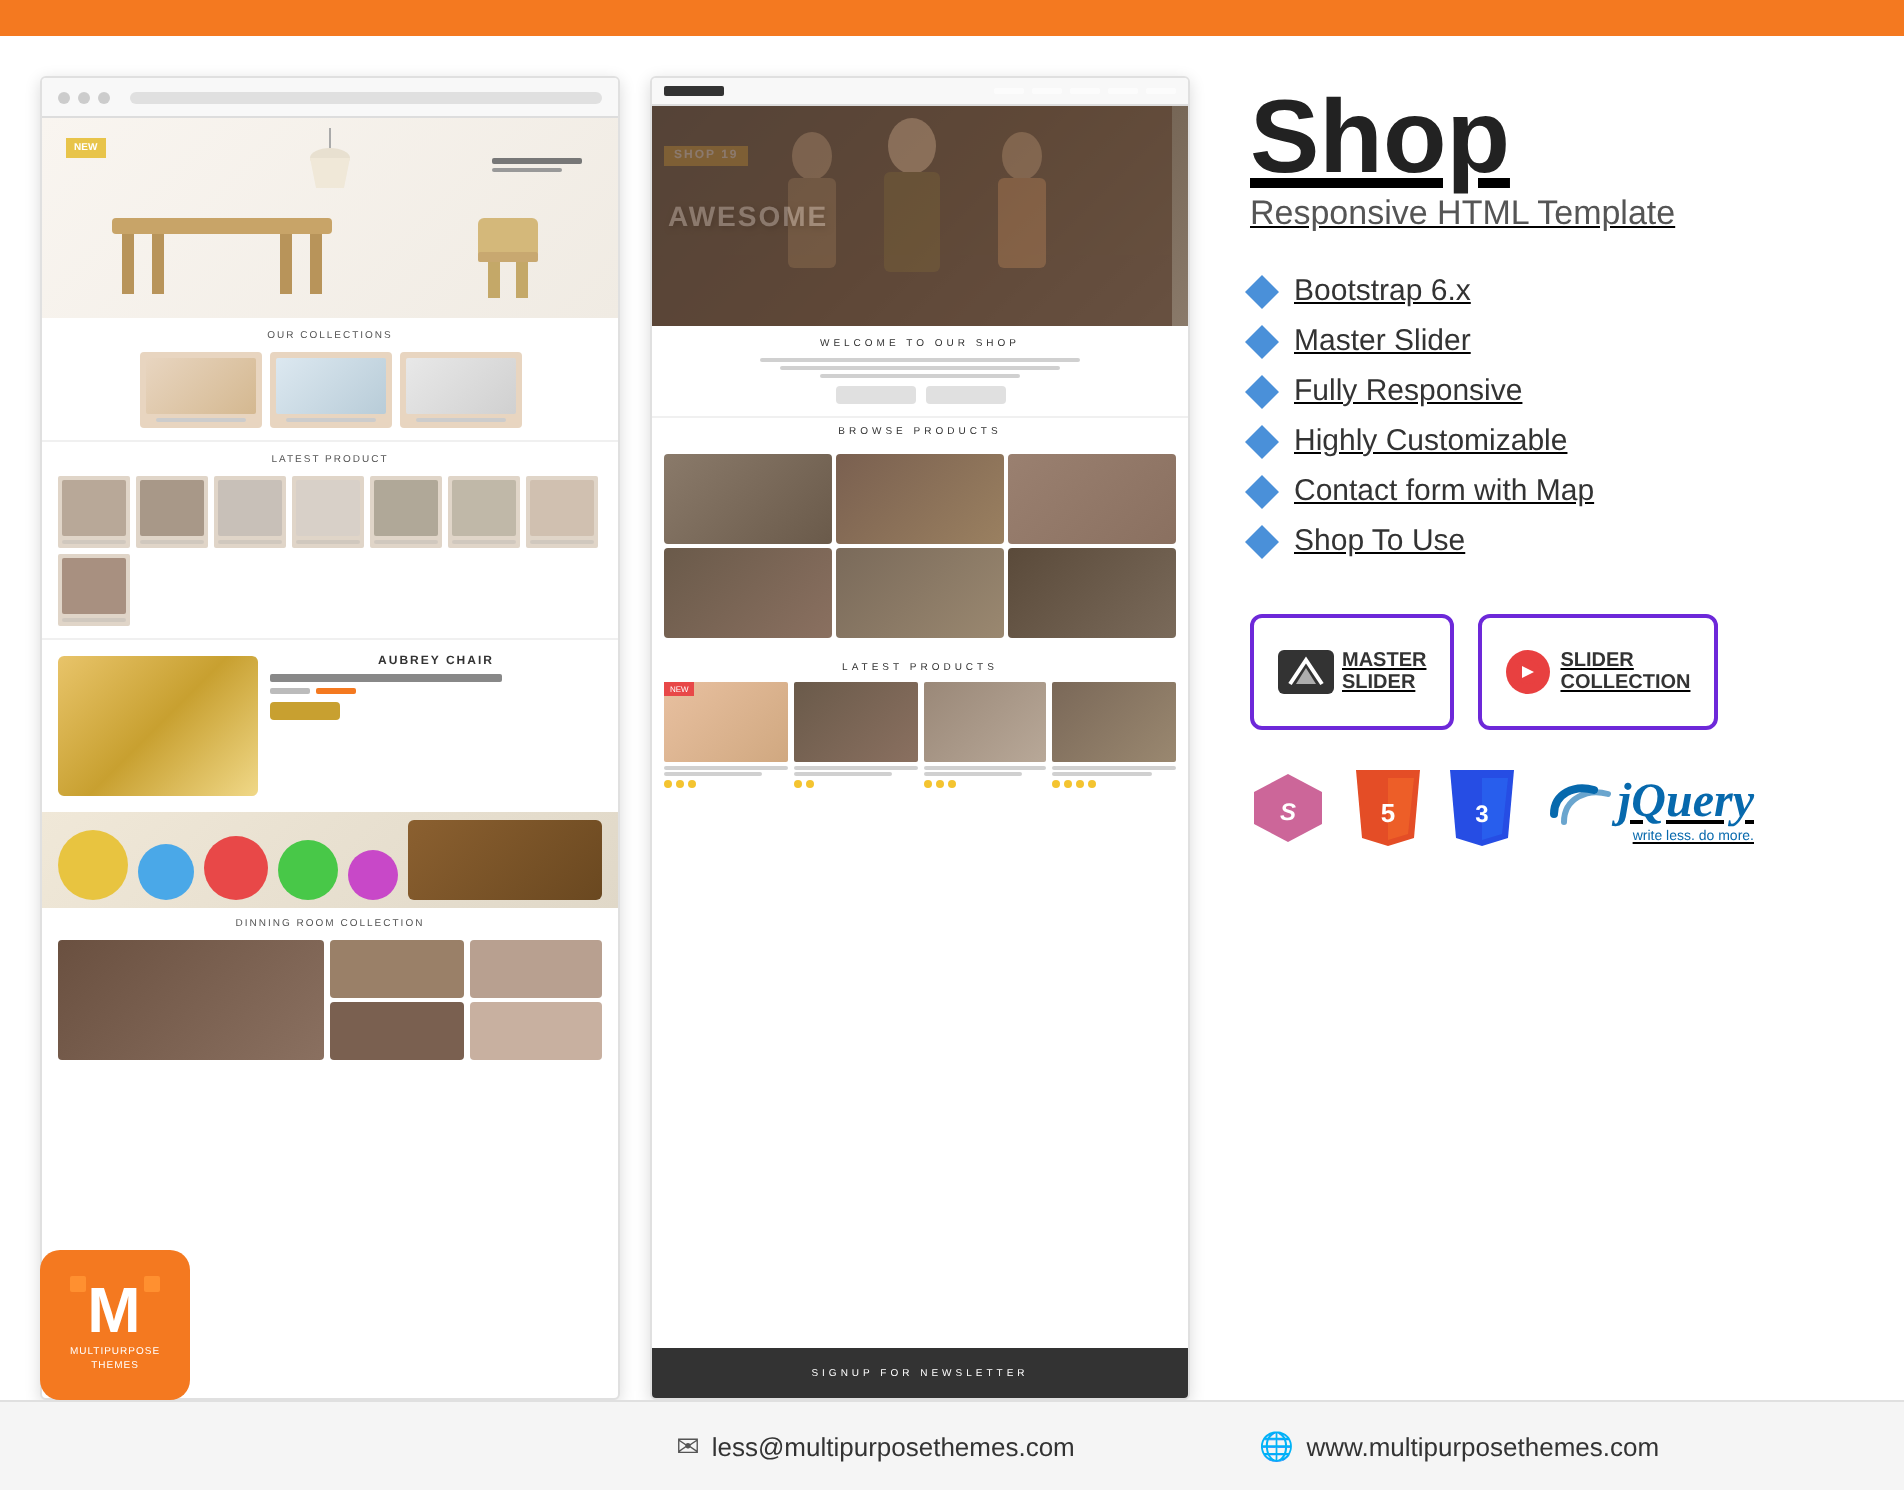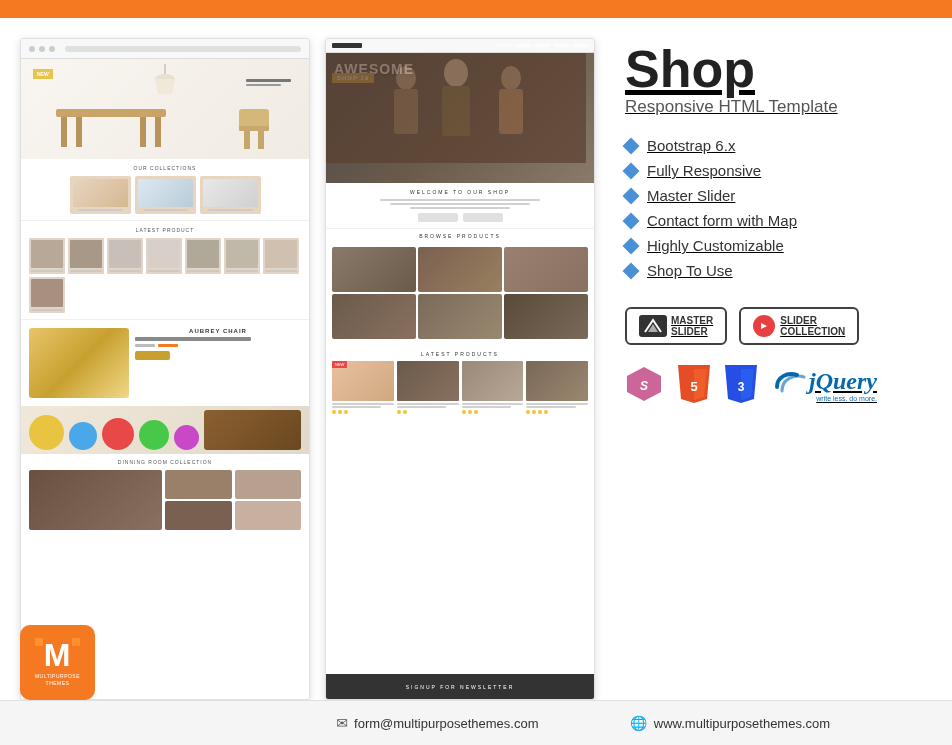--- a/index.html
+++ b/index.html
@@ -203,23 +203,23 @@
       border: 1px solid #e0e0e0;
       border-radius: 3px;
       overflow: hidden;
       box-shadow: 0 2px 8px rgba(0,0,0,0.15);
       display: flex;
       flex-direction: column;
     }
 
     .right-hero {
       background: linear-gradient(135deg, #4a4a4a 0%, #6a5a4a 50%, #8a7a6a 100%);
-      height: 130px;
-      display: flex;
-      align-items: flex-start;
+      height: 110px;
+      display: flex;
+      align-items: center;
       padding: 8px;
       position: relative;
       overflow: hidden;
     }
 
     .nav-link {
       background: rgba(255,255,255,0.6);
       height: 3px;
       width: 15px;
       border-radius: 1px;
@@ -367,23 +367,23 @@
       flex-shrink: 0;
     }
 
     .badges-row {
       display: flex;
       gap: 12px;
       margin-bottom: 20px;
     }
 
     .badge-item {
-      border: 2px solid #404040;
+      border: 2px solid #6d28d9;
       border-radius: 6px;
-      padding: 6px 12px;
+      padding: 16px 12px;
       display: flex;
       align-items: center;
       gap: 6px;
     }
 
     .master-slider-logo {
       display: flex;
       align-items: center;
       gap: 4px;
     }
@@ -765,33 +765,33 @@
       <h1 class="product-title">Shop</h1>
       <p class="product-subtitle">Responsive HTML Template</p>
 
       <ul class="features-list">
         <li>
           <div class="diamond-icon"></div>
           <span>Bootstrap 6.x</span>
         </li>
         <li>
           <div class="diamond-icon"></div>
+          <span>Master Slider</span>
+        </li>
+        <li>
+          <div class="diamond-icon"></div>
           <span>Fully Responsive</span>
         </li>
         <li>
           <div class="diamond-icon"></div>
-          <span>Master Slider</span>
+          <span>Highly Customizable</span>
         </li>
         <li>
           <div class="diamond-icon"></div>
           <span>Contact form with Map</span>
-        </li>
-        <li>
-          <div class="diamond-icon"></div>
-          <span>Highly Customizable</span>
         </li>
         <li>
           <div class="diamond-icon"></div>
           <span>Shop To Use</span>
         </li>
       </ul>
 
       <div class="badges-row">
 
         <div class="badge-item">
@@ -877,21 +877,21 @@
     <div style="font-size:5px;color:white;letter-spacing:0.5px;text-align:center;line-height:1.4;text-transform:uppercase">
       <span>MULTIPURPOSE</span><br>
       <span>THEMES</span>
     </div>
   </div>
 
   <div class="bottom-bar">
     <div style="flex:1"></div>
     <div class="contact-info">
       <span class="mail-icon">✉</span>
-      <span>form@multipurposethemes.com</span>
+      <span>less@multipurposethemes.com</span>
     </div>
     <div style="flex:0.3"></div>
     <div class="contact-info">
       <span class="globe-icon">🌐</span>
       <span>www.multipurposethemes.com</span>
     </div>
     <div style="flex:0.3"></div>
   </div>
 </div>
 

